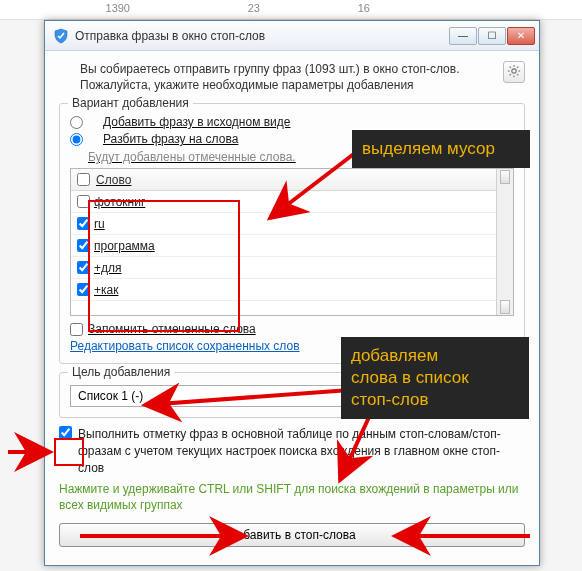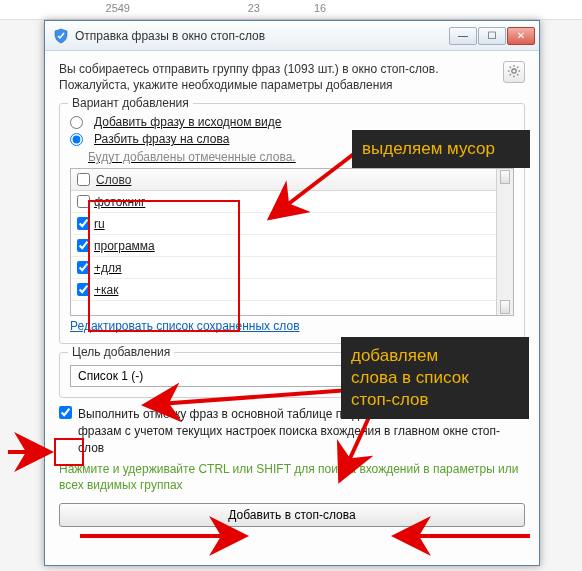--- a/index.html
+++ b/index.html
@@ -18,21 +18,21 @@
     height: 20px;
     display: flex;
     color: #888;
     font-size: 11px;
     padding: 2px 0;
     border-bottom: 1px solid #e0e0e0;
     background: #fff;
   }
   .bg-cell1 { width: 140px; text-align: right; padding-right: 10px; }
   .bg-cell2 { width: 130px; text-align: right; padding-right: 10px; }
-  .bg-cell3 { width: 110px; text-align: center; padding-right: 10px; }
+  .bg-cell3 { width: 110px; text-align: right; padding-right: 10px; }
   .dialog {
     position: absolute;
     left: 44px;
     top: 20px;
     width: 496px;
     height: 546px;
     background: #4c1d95;
     border: 1px solid #5a7fa0;
     box-shadow: 0 0 8px rgba(0,0,0,0.35);
     display: flex;
@@ -74,21 +74,21 @@
     background: #fdfdfd;
     overflow: hidden;
     position: relative;
   }
   .intro-row {
     display: flex;
     align-items: flex-start;
     gap: 8px;
     margin-bottom: 10px;
   }
-  .intro-text { flex: 1; color: #333; line-height: 1.35; }
+  .intro-text { flex: 1; color: #333; line-height: 1.35; margin-left: 21px; }
   .gear-btn {
     width: 22px; height: 22px;
     border: 1px solid #bcbcbc;
     background: linear-gradient(#fefefe,#e9e9e9);
     border-radius: 3px;
     display: flex; align-items: center; justify-content: center;
     color: #666;
   }
   .group {
     border: 1px solid #d0d0d0;
@@ -102,21 +102,21 @@
     position: absolute;
     top: -8px; left: 8px;
     background: #fdfdfd;
     padding: 0 4px;
     color: #333;
     font-size: 12px;
   }
   .radio-row {
     display: flex;
     align-items: center;
-    gap: 11px;
+    gap: 20px;
     margin: 3px 0;
     color: #222;
   }
   .radio-row input { margin: 0; }
   .hint {
     color: #888;
     margin: 4px 0 4px 18px;
   }
   .word-box {
     border: 1px solid #b7b7b7;
@@ -235,21 +235,21 @@
     position: absolute;
     inset: 0;
     width: 582px;
     height: 571px;
   }
 </style>
 </head>
 <body>
 
 <div class="bg-row">
-  <div class="bg-cell1">2549</div>
+  <div class="bg-cell1">1390</div>
   <div class="bg-cell2">23</div>
   <div class="bg-cell3">16</div>
 </div>
 
 <div class="dialog">
   <div class="titlebar">
     <span class="title-icon">
       <svg width="16" height="16" viewBox="0 0 16 16">
           <path d="M8 1 L14 3 V7 C14 11 11 14 8 15 C5 14 2 11 2 7 V3 Z" fill="#3b8fe8" stroke="#1e5fa8" stroke-width="0.5"></path>
           <path d="M5 8 L7 10 L11 5" stroke="#fff" stroke-width="1.5" fill="none"></path>
@@ -331,20 +331,24 @@
               </div>
               <div class="word-row">
                 <input type="checkbox" checked="" style="">
                 <span class="word-text">+как</span>
               </div>
             </div>
         </div>
         <div class="word-scroll"></div>
       </div>
 
+      <label class="remember-row">
+        <input type="checkbox" style="">
+        <span>Запомнить отмеченные слова</span>
+      </label>
       <a class="link">Редактировать список сохраненных слов</a>
     </div>
 
     <div class="group dest-group">
       <div class="group-title">Цель добавления</div>
       <div class="select-wrap">
         <select class="combo">
           <option>Список 1 (-)</option>
         </select>
       </div>

